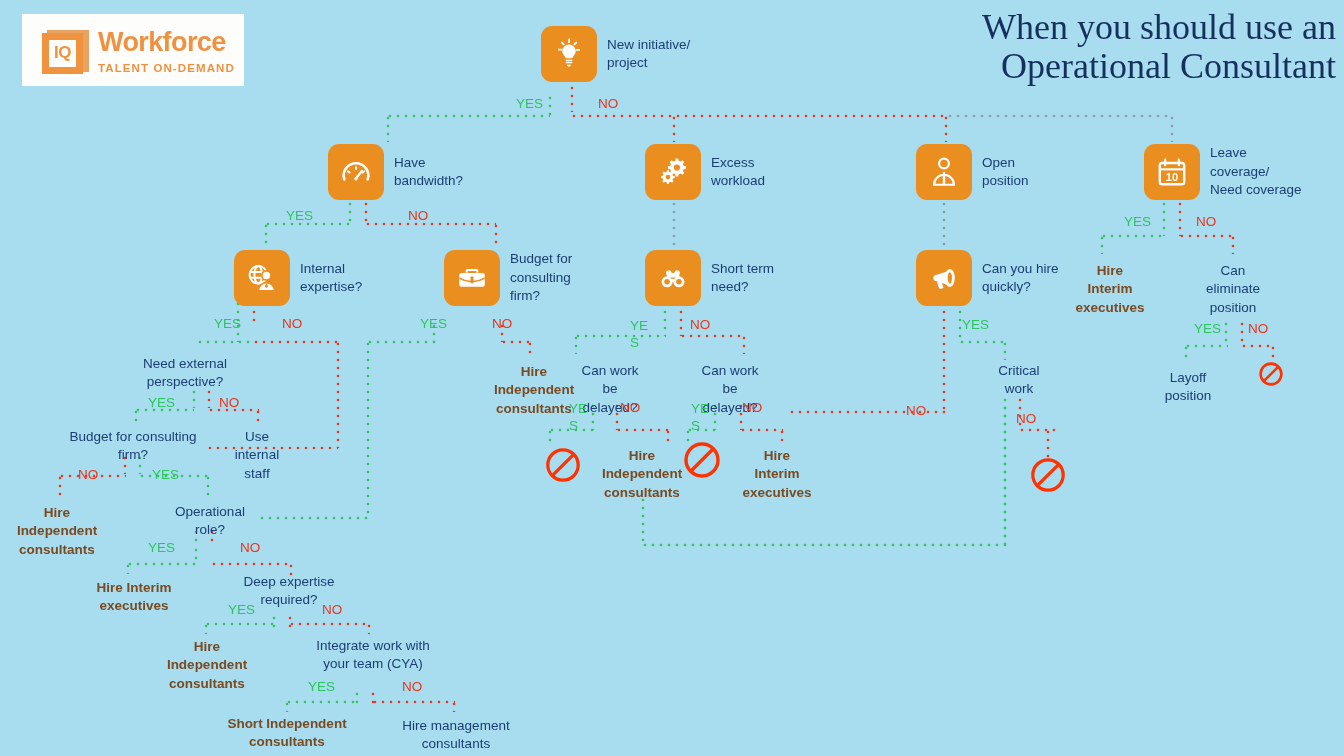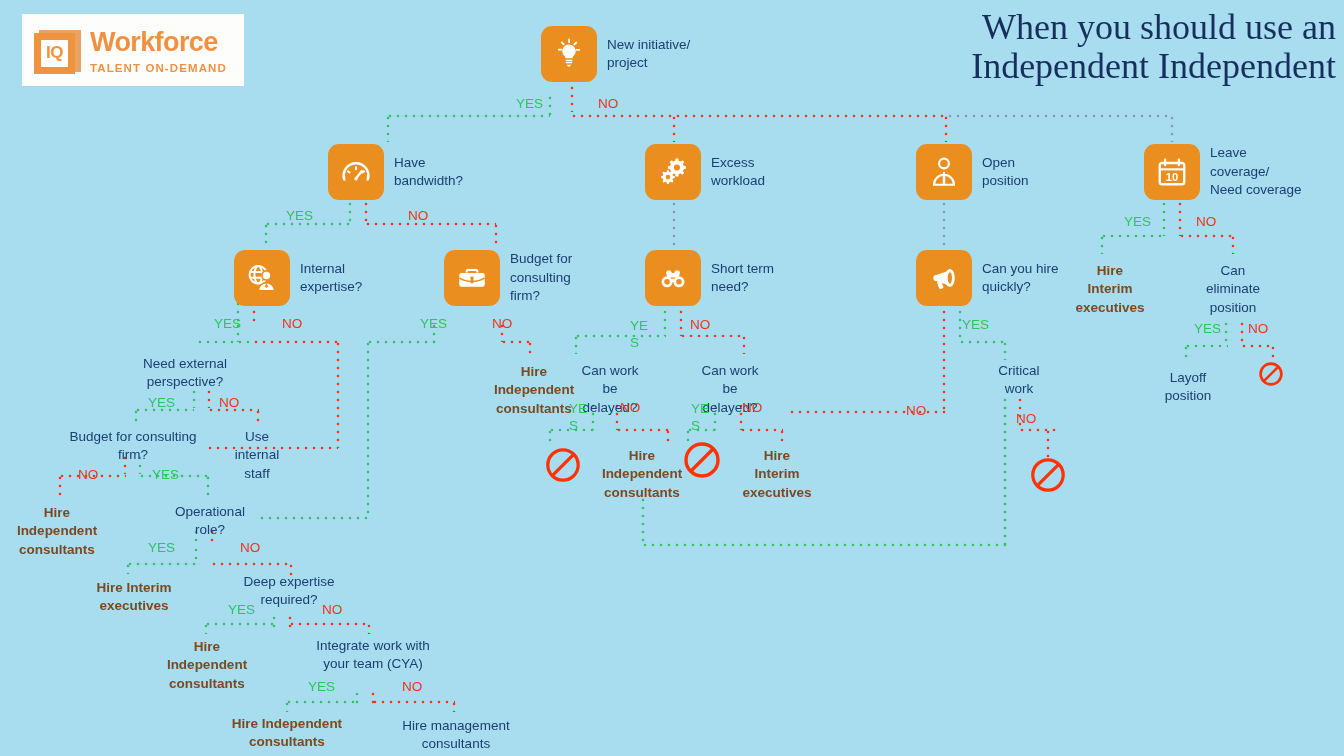--- a/index.html
+++ b/index.html
@@ -9,21 +9,21 @@
     font-family:"Liberation Sans", sans-serif;
     overflow:hidden;
     position:relative;
   }
   #stage{position:absolute;left:0;top:0;width:1344px;height:756px;}
 
   
   #logo{
     position:absolute;left:22px;top:14px;width:222px;height:72px;
     background:#fdfdfb;display:flex;align-items:center;gap:9px;
-    padding-left:12px;box-sizing:border-box;
+    padding-left:20px;box-sizing:border-box;
   }
   #logo .mark{position:relative;width:47px;height:47px;flex:0 0 auto;}
   #logo .mark .back{position:absolute;left:5px;top:3px;width:42px;height:42px;background:#e8a261;}
   #logo .mark .front{position:absolute;left:0;top:6px;width:41px;height:41px;background:#f0933f;}
   #logo .mark .inner{position:absolute;left:7px;top:13px;width:27px;height:27px;background:#fdfdfb;
      display:flex;align-items:center;justify-content:center;
      font:bold 17px "Liberation Sans",sans-serif;color:#f0933f;letter-spacing:-.5px;}
   #logo .words{display:flex;flex-direction:column;justify-content:center;line-height:1;}
   #logo .w1{font:bold 27px "Liberation Sans",sans-serif;color:#ef9140;letter-spacing:-.6px;}
   #logo .w2{font:bold 11.5px "Liberation Sans",sans-serif;color:#ef9140;letter-spacing:1.1px;margin-top:4px;}
@@ -75,21 +75,21 @@
       <div class="inner">IQ</div>
     </div>
     <div class="words">
       <div class="w1">Workforce</div>
       <div class="w2">TALENT ON-DEMAND</div>
     </div>
   </div>
 
   <div id="title">
     <div>When you should use an</div>
-    <div>Independent Independent</div>
+    <div>Operational Consultant</div>
   </div>
 
   <div class="seg v r" style="left:570px;top:84px;height:28px;"></div>
   <div class="seg v g" style="left:548px;top:94px;height:22px;"></div>
   <div class="seg h g" style="left:386px;top:114px;width:164px;"></div>
   <div class="seg v g" style="left:386px;top:114px;height:28px;"></div>
   <div class="seg h r" style="left:570px;top:114px;width:376px;"></div>
   <div class="seg h k" style="left:946px;top:114px;width:226px;"></div>
   <div class="seg v r" style="left:672px;top:114px;height:28px;"></div>
   <div class="seg v r" style="left:944px;top:114px;height:28px;"></div>
@@ -376,21 +376,21 @@
 position</div>
 
   <div class="tnode brown" style="left:6px;top:504px;width:102px;">Hire
 Independent
 consultants</div>
   <div class="tnode brown" style="left:78px;top:579px;width:112px;">Hire Interim
 executives</div>
   <div class="tnode brown" style="left:156px;top:638px;width:102px;">Hire
 Independent
 consultants</div>
-  <div class="tnode brown" style="left:222px;top:715px;width:130px;">Hire Independent
+  <div class="tnode brown" style="left:222px;top:715px;width:130px;">Short Independent
 consultants</div>
   <div class="tnode brown" style="left:488px;top:363px;width:92px;">Hire
 Independent
 consultants</div>
   <div class="tnode brown" style="left:596px;top:447px;width:92px;">Hire
 Independent
 consultants</div>
   <div class="tnode brown" style="left:738px;top:447px;width:78px;">Hire
 Interim
 executives</div>

